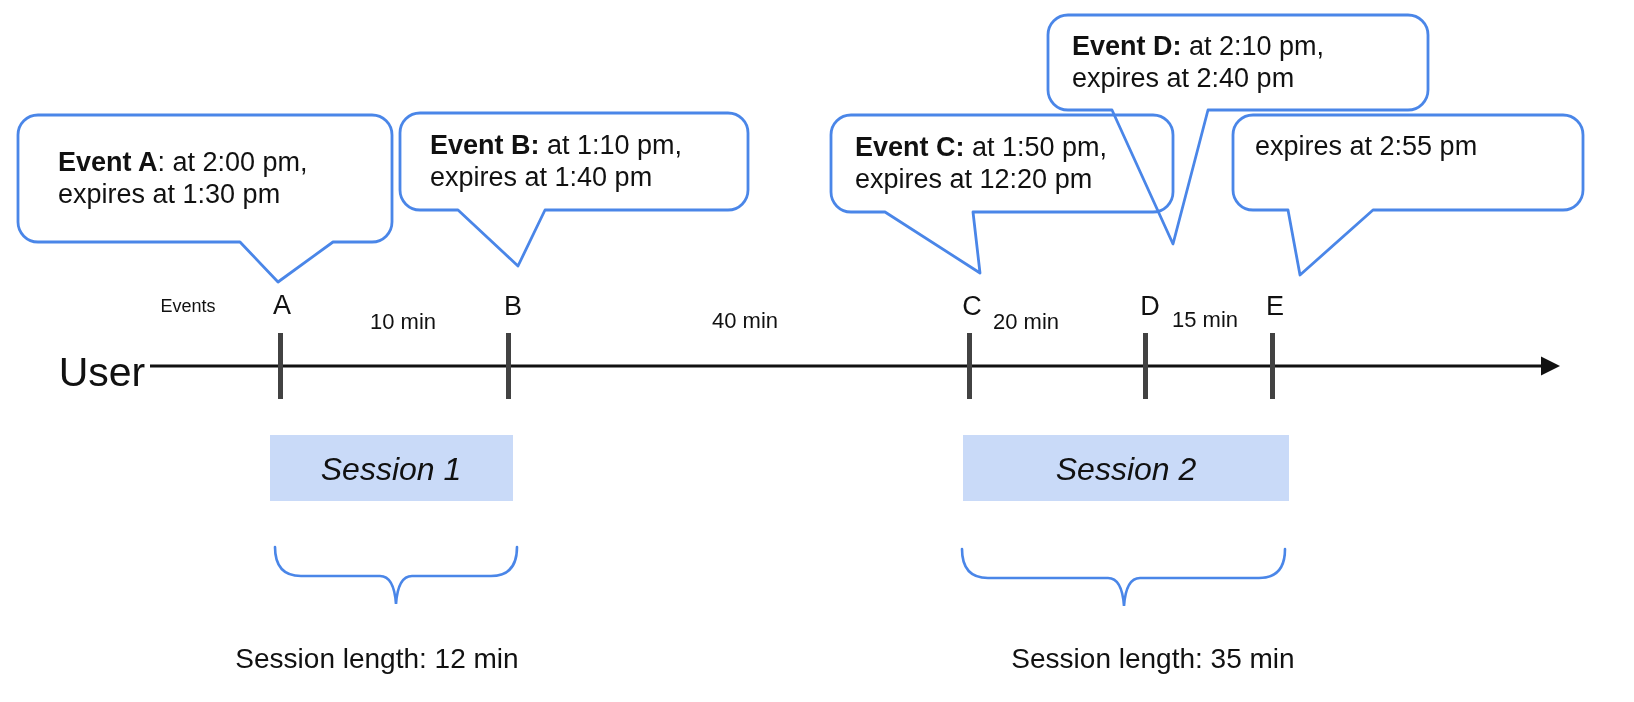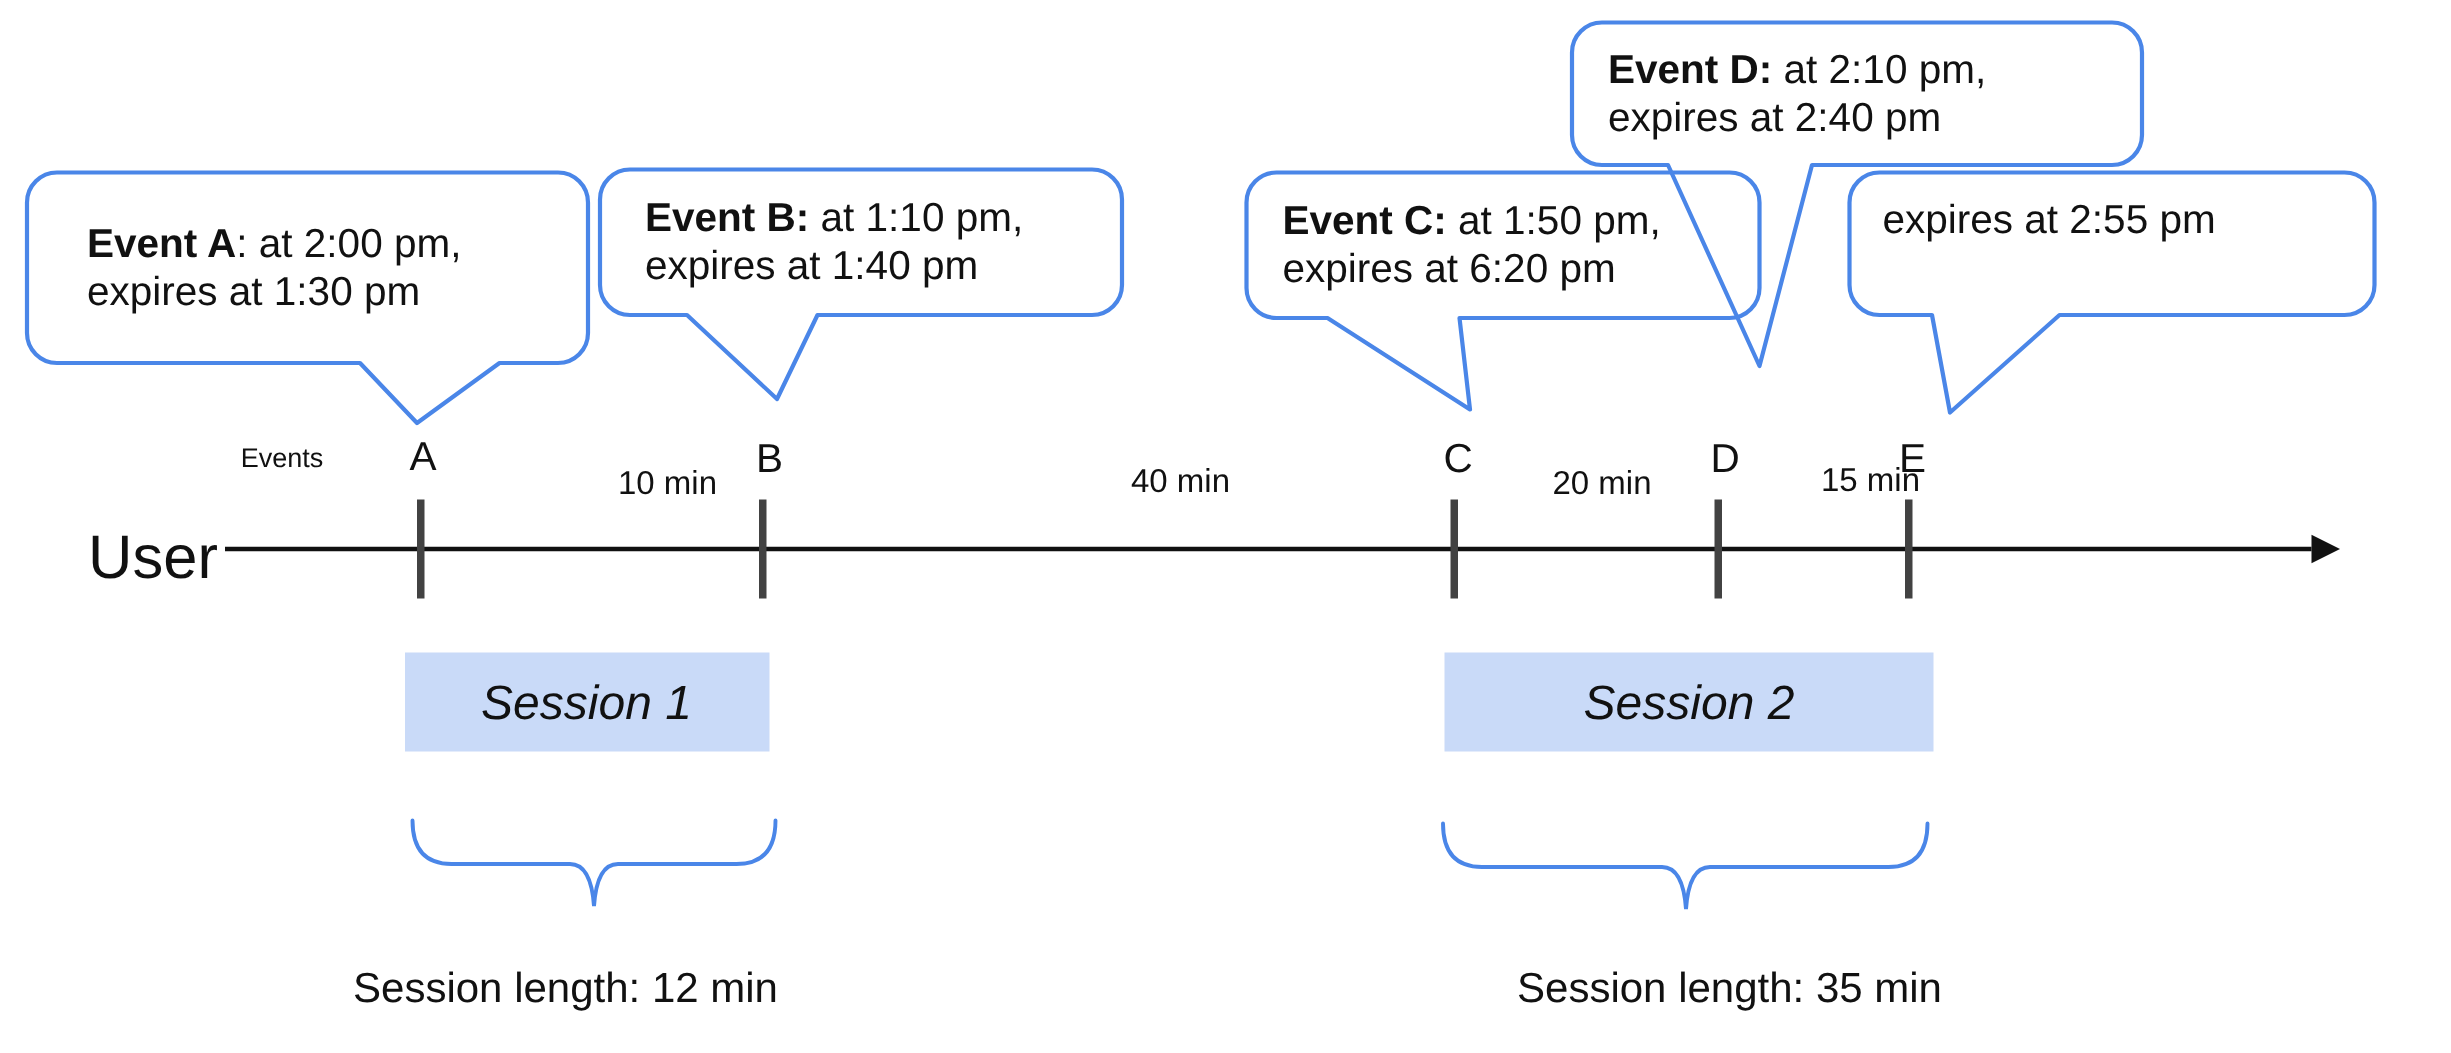--- a/index.html
+++ b/index.html
@@ -33,21 +33,21 @@
   }
   .bubble-text b{font-weight:700;margin-top:48px;}
   .lbl{
     position:absolute;
     transform:translate(-50%,-50%);
     white-space:nowrap;
   }
   .events-lbl{font-size:18px;}
   .user-lbl{font-size:41px;}
   .mark{font-size:27px;}
-  .interval{font-size:22px;margin-left:42px;}
+  .interval{font-size:22px;}
   .session-lbl{font-size:32px;font-style:italic;}
   .caption{font-size:28px;}
 </style>
 </head>
 <body>
 
 <div class="diagram">
 
   <svg class="layer" width="1634" height="702" viewBox="0 0 1634 702">
 
@@ -76,21 +76,21 @@
   <div class="bubble-text" style="left:58px;top:146px">
     <div><b>Event A</b><span>: at 2:00 pm,</span></div>
     <div>expires at 1:30 pm</div>
   </div>
   <div class="bubble-text" style="left:430px;top:129px">
     <div><b>Event B:</b><span> at 1:10 pm,</span></div>
     <div>expires at 1:40 pm</div>
   </div>
   <div class="bubble-text" style="left:855px;top:131px">
     <div><b>Event C:</b><span> at 1:50 pm,</span></div>
-    <div>expires at 6:20 pm</div>
+    <div>expires at 12:20 pm</div>
   </div>
   <div class="bubble-text" style="left:1072px;top:30px">
     <div><b>Event D:</b><span> at 2:10 pm,</span></div>
     <div>expires at 2:40 pm</div>
   </div>
   <div class="bubble-text" style="left:1255px;top:130px">
     <div>expires at 2:55 pm</div>
   </div>
 
   <div class="lbl events-lbl" style="left:188px;top:306px">Events</div>

